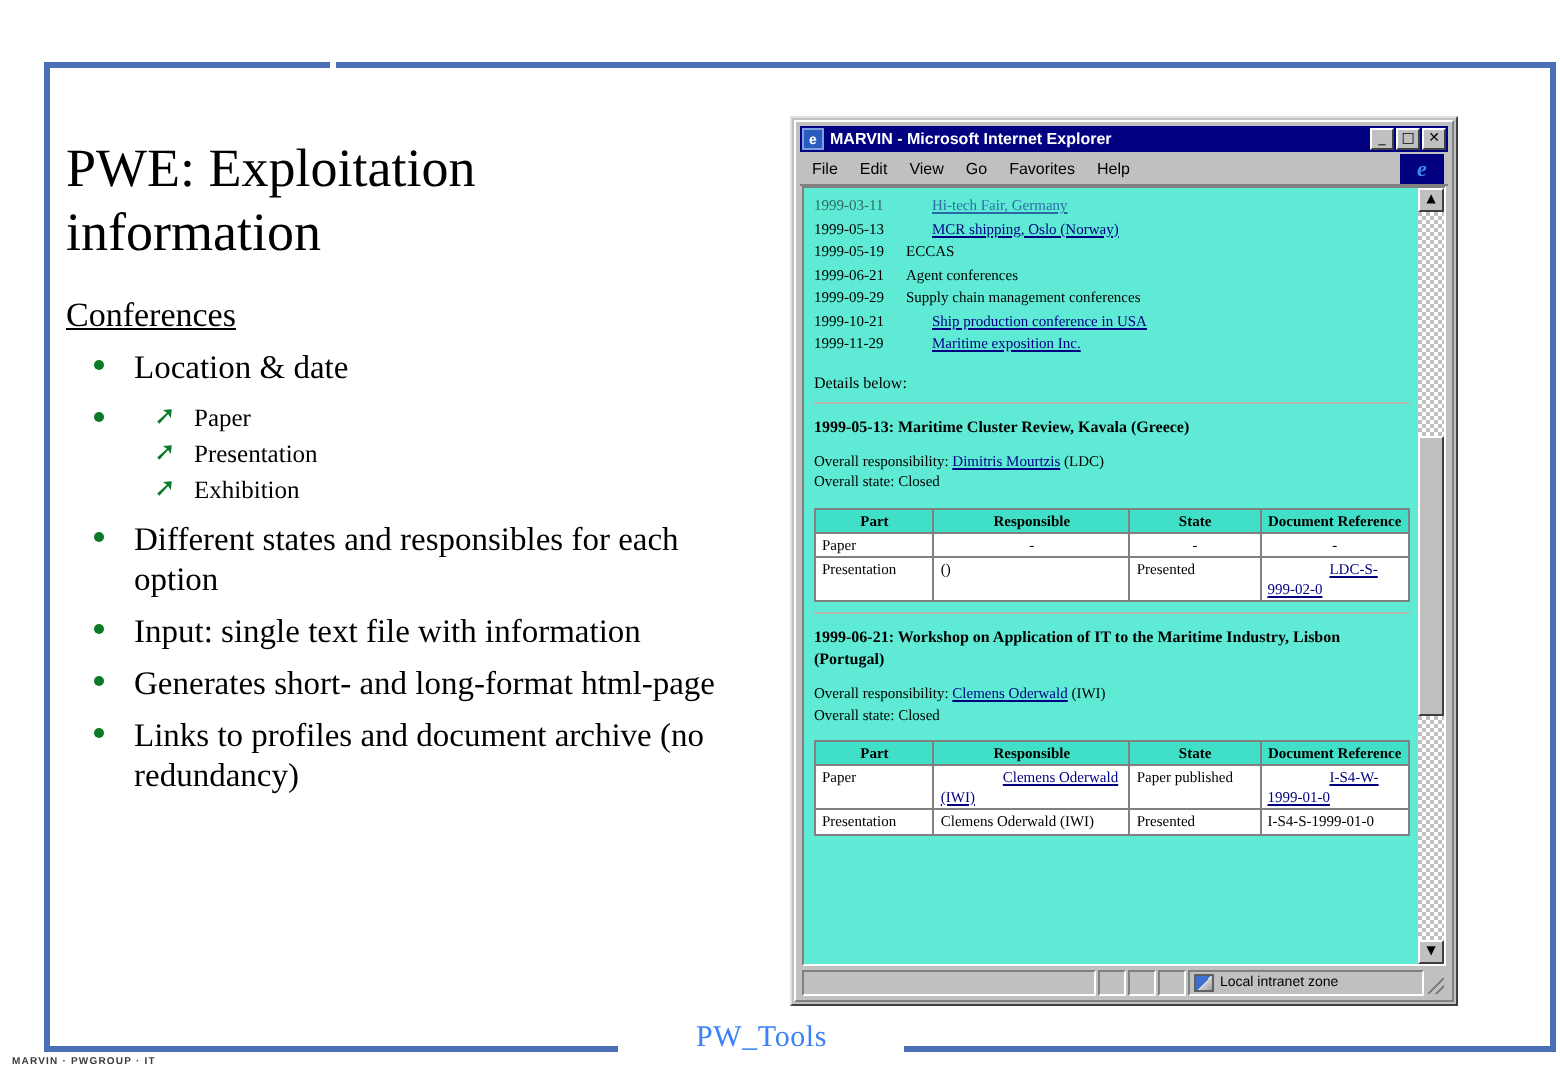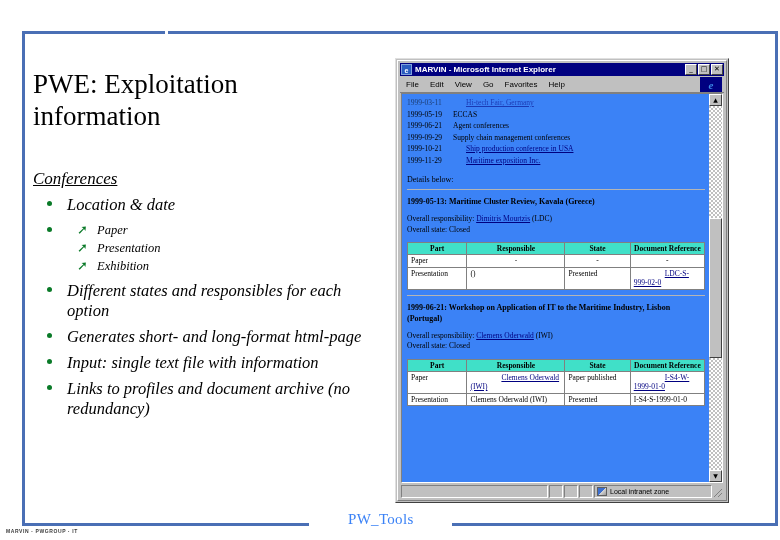--- a/index.html
+++ b/index.html
@@ -38,21 +38,21 @@
   }
 
   
   #page-title{
     position:absolute;left:33px;top:68px;width:330px;
     font-size:27px;line-height:32px;color:#000;
   }
 
   
   #content{
-    position:absolute;left:33px;top:169px;width:352px;font-style:italic;
+    position:absolute;left:33px;top:148px;width:352px;
   }
   .section-heading{
     font-size:17px;text-decoration:underline;color:#000;
     margin:0 0 6px 0;
   }
   ul.lvl1{list-style:none;margin:0;padding:0;}
   ul.lvl1 > li{
     position:relative;padding-left:34px;
     font-size:16.5px;line-height:20px;color:#000;
     margin-bottom:6px;
@@ -139,21 +139,21 @@
     background:#000080;display:flex;align-items:center;justify-content:center;
   }
   #ie-logo-box .e{
     color:#3c8ce8;font-size:11px;font-weight:bold;font-style:italic;
     font-family:"Liberation Serif",serif;
   }
 
   
   #viewport{
     position:absolute;left:3px;top:32px;right:3px;bottom:17px;
-    background:#3b82f6;
+    background:#5eead4;
     border-top:1px solid #808080;border-left:1px solid #808080;
     border-right:1px solid #ffffff;border-bottom:1px solid #ffffff;
     box-sizing:border-box;overflow:hidden;
   }
   #doc{
     position:absolute;left:0;top:0;right:13px;bottom:0;
     overflow:hidden;padding:3px 4px 0 5px;
     font-family:"Liberation Serif",serif;
     box-sizing:border-box;
   }
@@ -300,26 +300,26 @@
       </ul>
     </li>
 
     <li>
       <span class="b1"></span>
       <span>Different states and responsibles for each option</span>
     </li>
 
     <li>
       <span class="b1"></span>
-      <span>Generates short- and long-format html-page</span>
+      <span>Input: single text file with information</span>
     </li>
 
     <li>
       <span class="b1"></span>
-      <span>Input: single text file with information</span>
+      <span>Generates short- and long-format html-page</span>
     </li>
 
     <li>
       <span class="b1"></span>
       <span>Links to profiles and document archive (no redundancy)</span>
     </li>
 
   </ul>
 </div>
 
@@ -352,20 +352,24 @@
     </div>
 
     <div id="viewport">
 
       <div id="doc">
 
         <div>
           <div class="lnk-row first-row">
             <span class="lnk-date">1999-03-11</span>
             <span class="lnk-a">Hi-tech Fair, Germany</span>
+          </div>
+          <div class="lnk-row">
+            <span class="lnk-date">1999-05-13</span>
+            <span class="lnk-a">MCR shipping, Oslo (Norway)</span>
           </div>
           <div class="lnk-row">
             <span class="lnk-date">1999-05-19</span>
             <span class="lnk-plain">ECCAS</span>
           </div>
           <div class="lnk-row">
             <span class="lnk-date">1999-06-21</span>
             <span class="lnk-plain">Agent conferences</span>
           </div>
           <div class="lnk-row">

